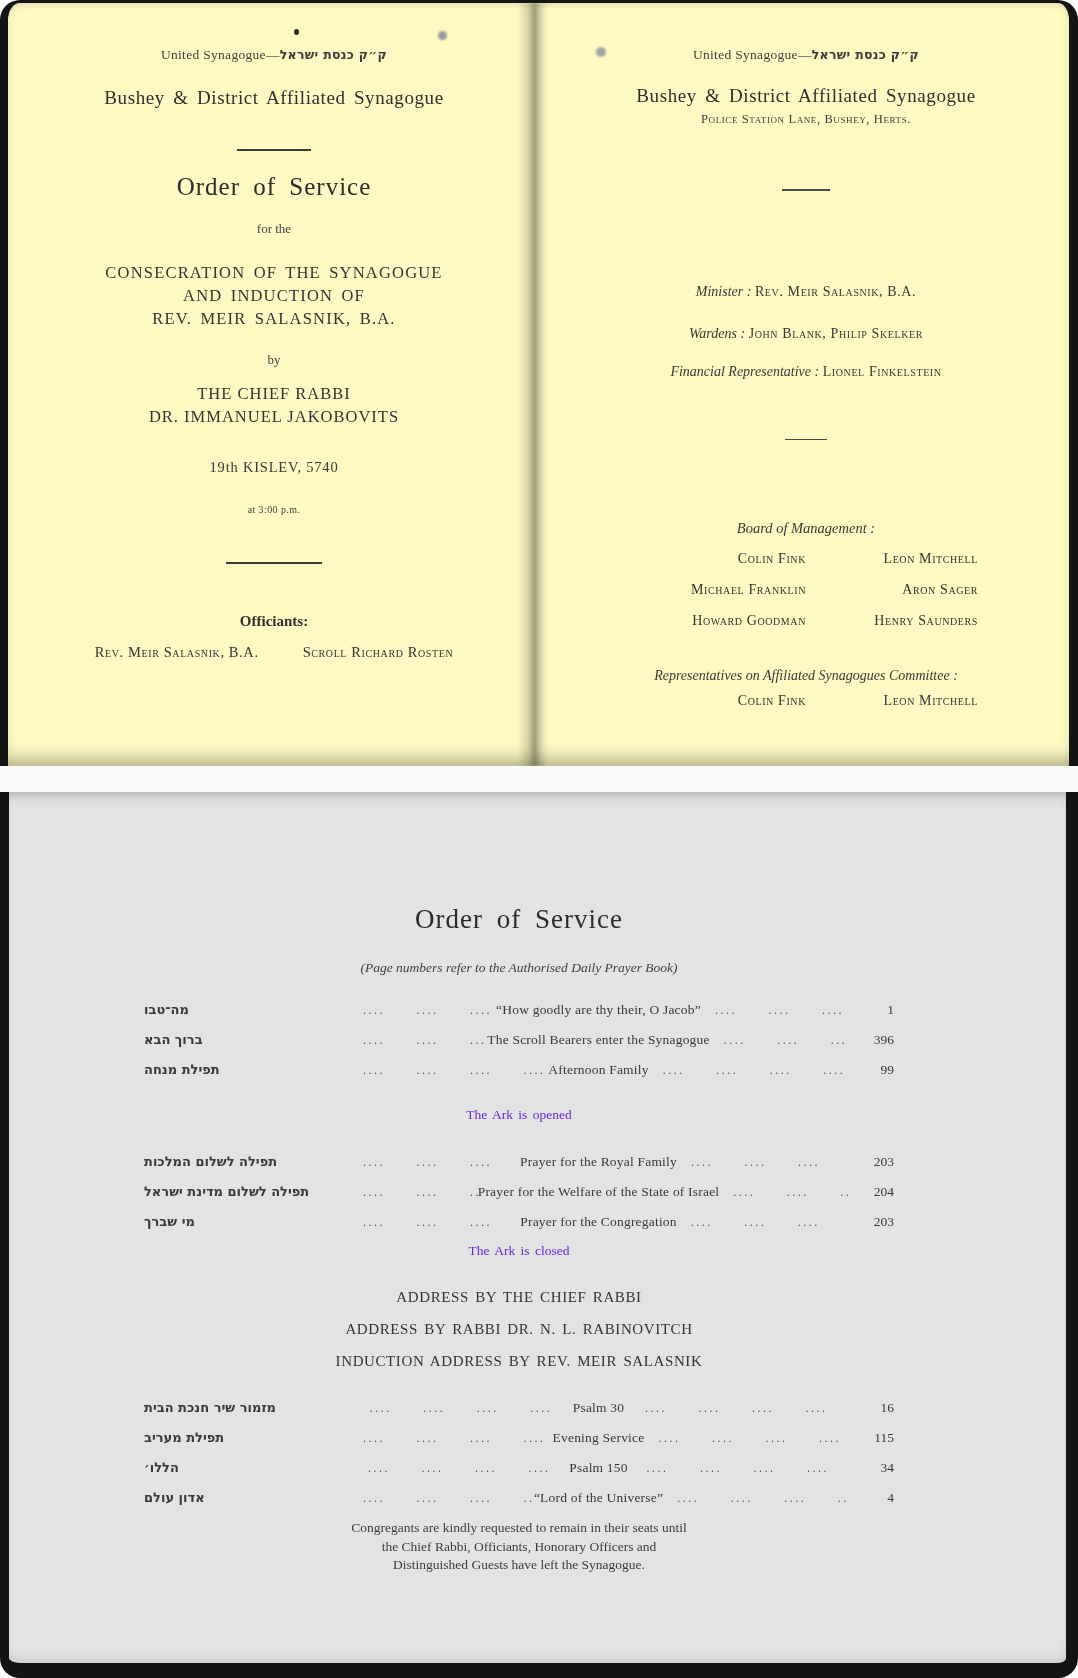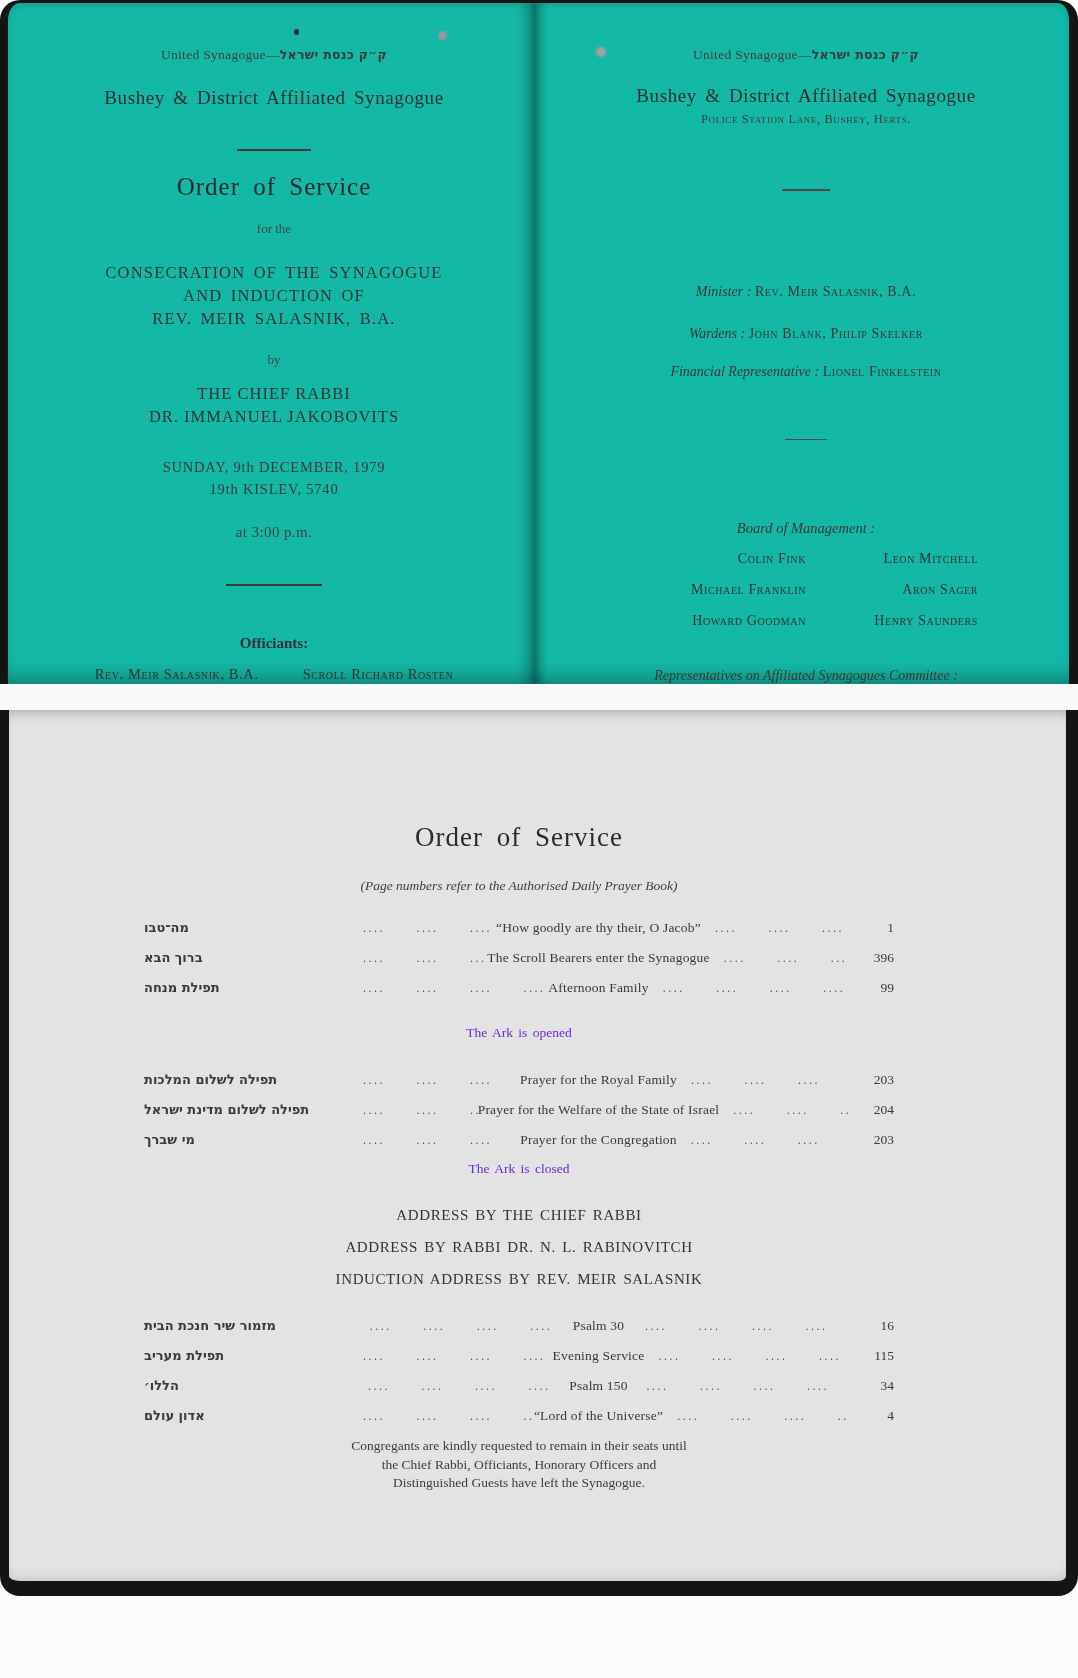--- a/index.html
+++ b/index.html
@@ -4,21 +4,21 @@
 <style>
   html,body{margin:0;padding:0;background:#ffffff;}
   *{box-sizing:border-box;}
   .sheet{
     width:1078px;height:1678px;position:relative;overflow:hidden;
     font-family:"Liberation Serif", serif;color:#3b3b3b;background:#fbfbfb;
   }
   
   .scan{position:relative;overflow:hidden;}
   .scan-top{
-    height:684px;background:#14b8a6;
+    height:766px;background:#fef9c3;
     border-top:3px solid #141414;border-left:8px solid #141414;border-right:9px solid #141414;
     border-radius:20px 20px 0 0;
     box-shadow:inset 0 -16px 20px -12px rgba(0,0,0,.38), inset 0 6px 10px -8px rgba(0,0,0,.3);
   }
   .scan-gap{height:26px;background:#fafafa;}
   .scan-bottom{
     height:886px;background:#e3e3e3;
     border-left:9px solid #141414;border-right:12px solid #141414;border-bottom:15px solid #141414;
     border-radius:0 0 20px 20px;
     box-shadow:inset 0 10px 14px -10px rgba(0,0,0,.35), inset 0 -10px 14px -10px rgba(0,0,0,.18);
@@ -42,21 +42,21 @@
   .org{font-size:19px;font-weight:500;letter-spacing:.6px;color:#2e2e2e;line-height:22px;margin-top:24px;word-spacing:3px;}
   .page-right .org{margin-top:22px;}
   .rule{height:2px;background:#3c3c3c;margin:40px auto 0;width:74px;}
   .rule-thin{height:1.5px;background:#4a4a4a;margin:62px auto 0;width:48px;}
   .cv-title{font-size:25px;font-weight:500;letter-spacing:1px;color:#2b2b2b;line-height:28px;margin-top:22px;word-spacing:6px;}
   .for-the{font-size:13px;margin-top:20px;line-height:16px;color:#444;}
   .event{margin-top:24px;font-size:16.5px;letter-spacing:1.2px;line-height:23px;color:#333;word-spacing:3px;}
   .by{font-size:13px;margin-top:22px;line-height:16px;color:#444;}
   .rabbi{margin-top:14px;font-size:16.5px;letter-spacing:1px;line-height:23px;color:#333;}
   .dateline{margin-top:28px;font-size:14.5px;letter-spacing:.8px;line-height:22px;color:#3a3a3a;}
-  .time{margin-top:24px;font-size:15px;letter-spacing:.4px;line-height:16px;color:#424242;}
+  .time{margin-top:24px;font-size:10px;letter-spacing:.4px;line-height:16px;color:#424242;}
   .rule2{height:2px;background:#3c3c3c;margin:44px auto 0;width:96px;}
   .off-label{margin-top:48px;font-size:15px;font-weight:700;line-height:18px;color:#2f2f2f;}
   .off-row{margin-top:14px;display:flex;justify-content:center;gap:44px;}
   .sc{font-variant:small-caps;letter-spacing:.6px;}
   .name{font-size:14.5px;color:#333;}
   .addr{margin-top:4px;font-size:12.5px;line-height:16px;color:#3c3c3c;}
   .ital{font-style:italic;}
   .officer-line{font-size:14px;line-height:18px;color:#383838;}
   .ol-min{margin-top:92px;}
   .ol-war{margin-top:24px;}
@@ -112,21 +112,20 @@
         <p>CONSECRATION OF THE SYNAGOGUE</p>
         <p>AND INDUCTION OF</p>
         <p>REV. MEIR SALASNIK, B.A.</p>
       </div>
       <p class="by">by</p>
       <div class="rabbi">
         <p>THE CHIEF RABBI</p>
         <p>DR. IMMANUEL JAKOBOVITS</p>
       </div>
       <div class="dateline">
-        <p>SUNDAY, 9th DECEMBER, 1979</p>
         <p>19th KISLEV, 5740</p>
       </div>
       <p class="time">at 3:00 p.m.</p>
       <div class="rule2"></div>
       <p class="off-label">Officiants:</p>
       <div class="off-row">
         <span class="name sc">Rev. Meir Salasnik, B.A.</span>
         <span class="name sc">Scroll Richard Rosten</span>
       </div>
     </div>

